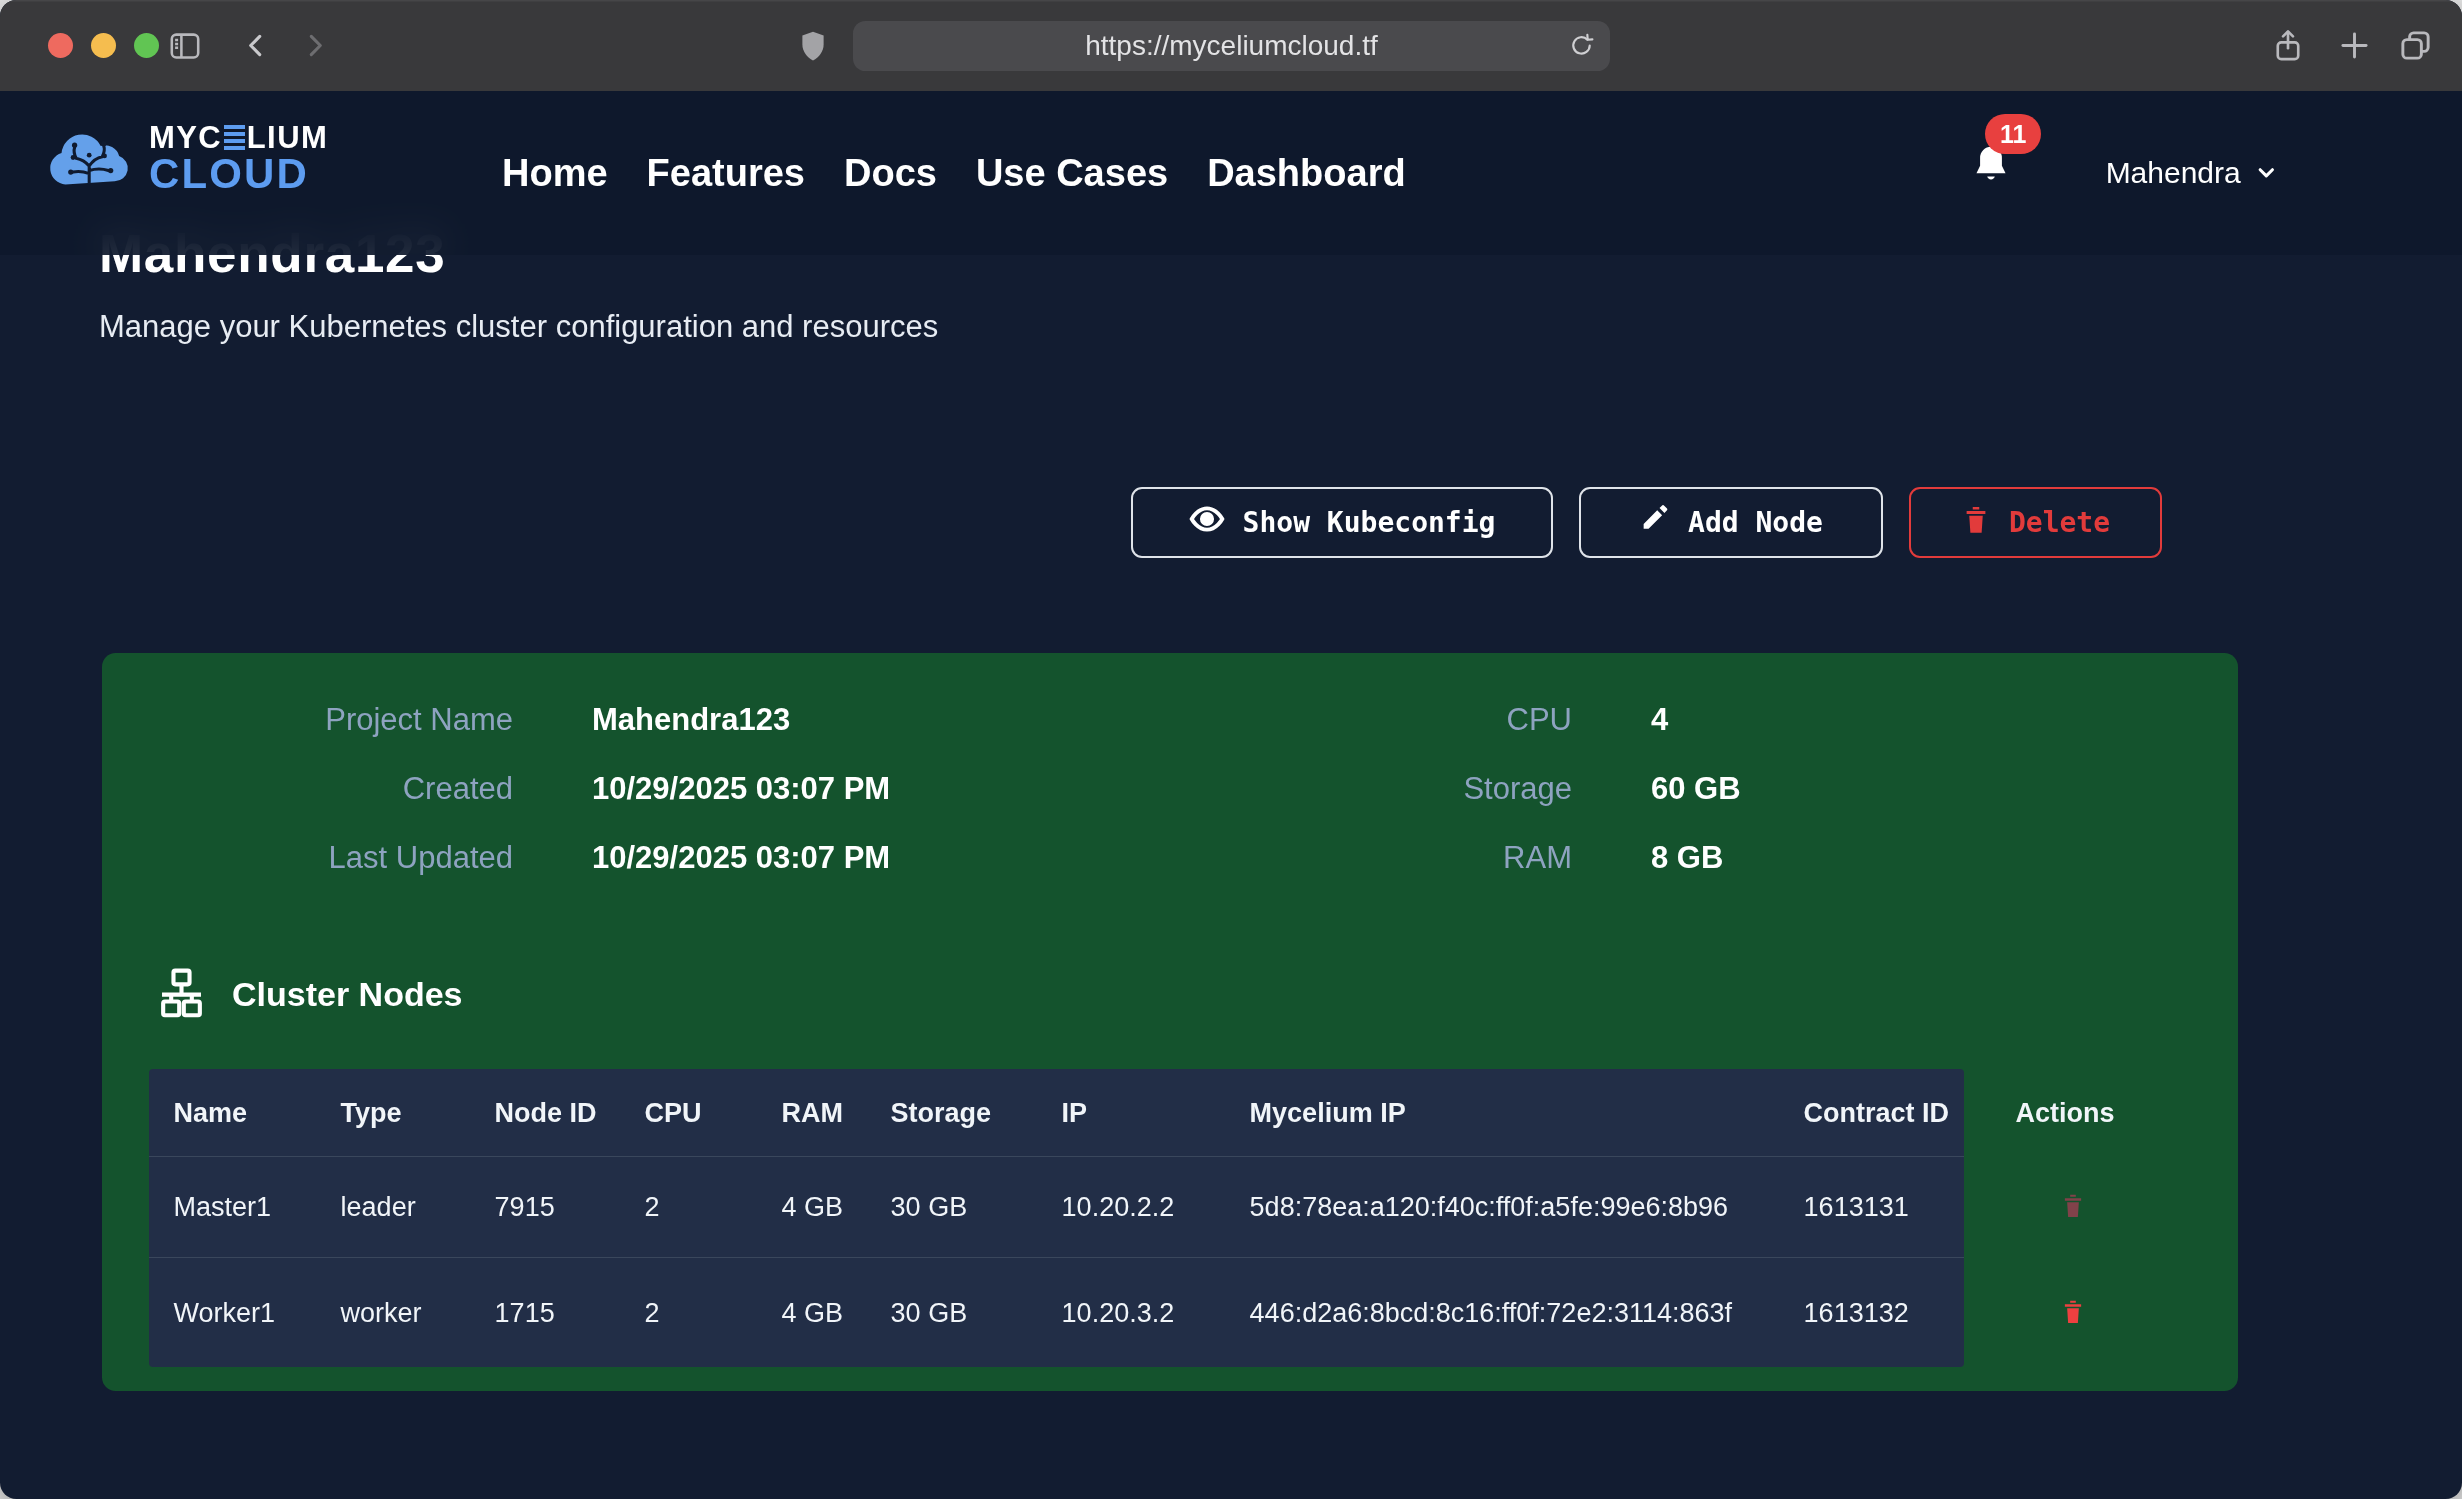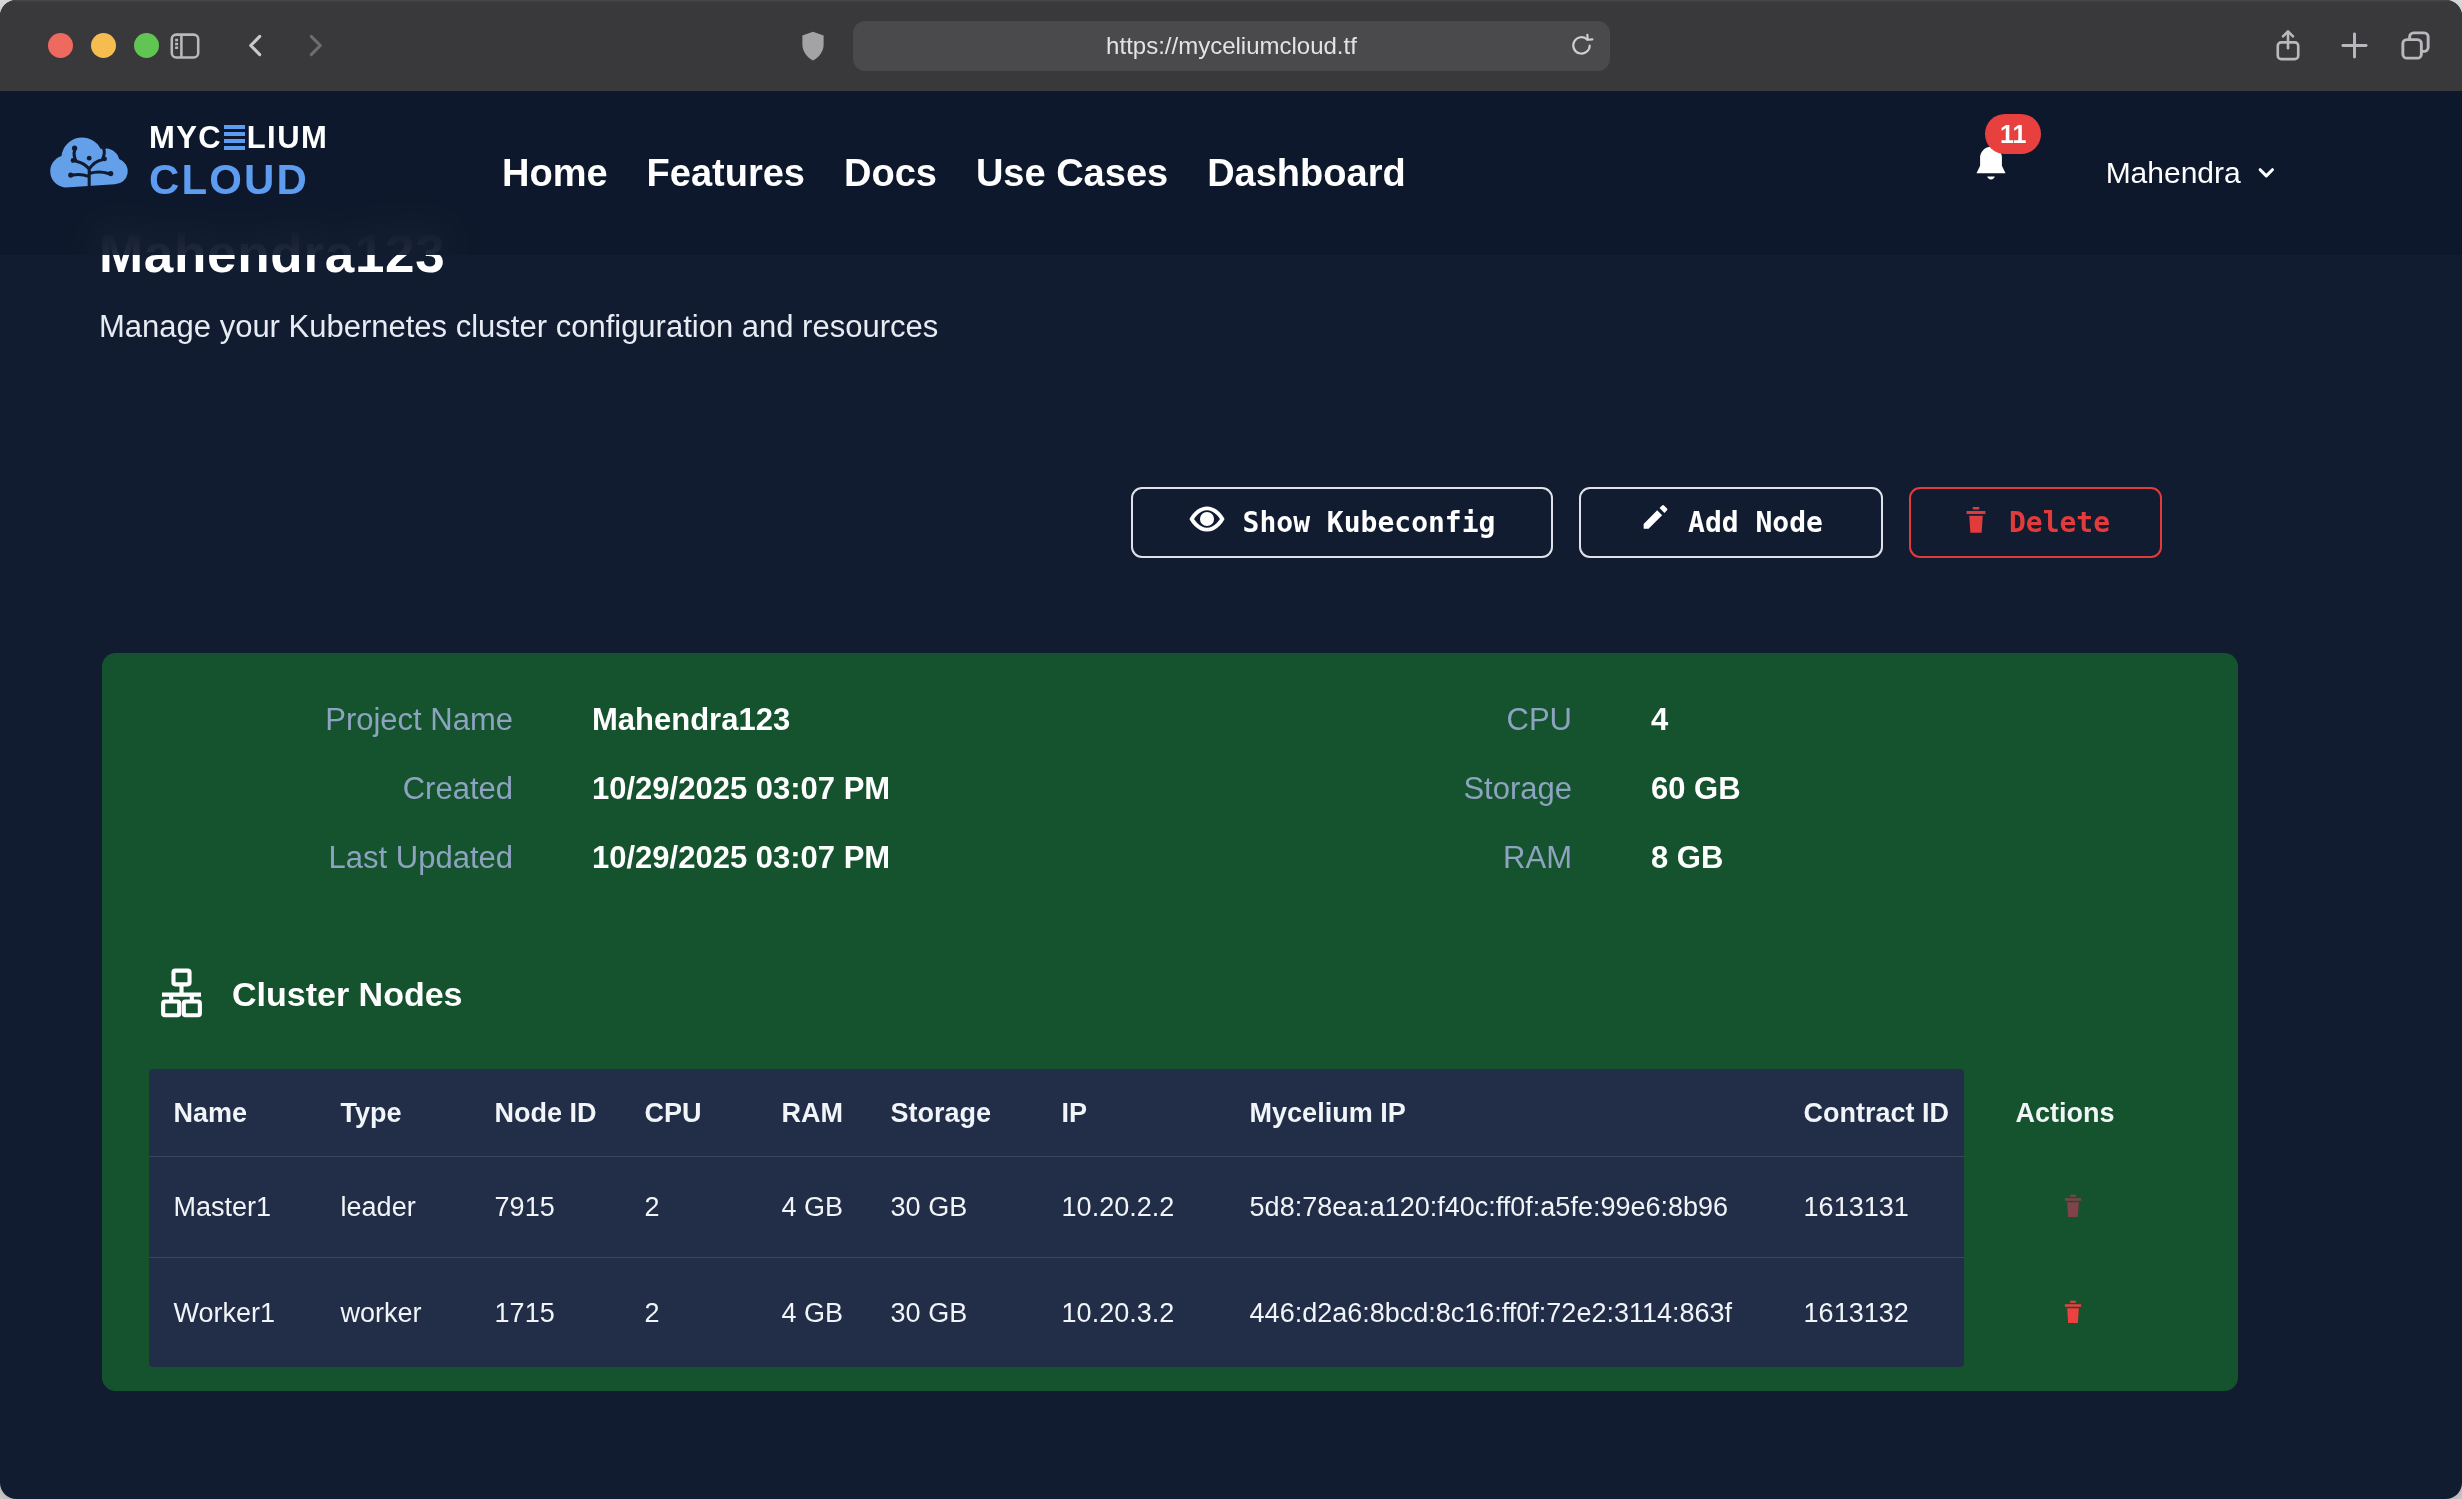--- a/index.html
+++ b/index.html
@@ -33,38 +33,38 @@
   .ico-back{left:241px;color:#c9c9cc;}
   .ico-forward{left:299px;color:#6d6d70;}
   .ico-shield{left:798px;color:#a3a3a6;}
   .ico-share{left:2270px;}
   .ico-plus{left:2336px;}
   .ico-tabs{left:2397px;}
   .urlbar{
     position:absolute;left:853px;top:20.5px;width:757px;height:50px;
     background:#4a4a4d;border-radius:12.3px;
     display:flex;align-items:center;justify-content:center;
-    color:#e3e3e5;font-size:24px;
+    color:#e3e3e5;font-size:28px;
   }
   .urlbar .reload{position:absolute;right:15px;top:11px;color:#cfcfd2;}
 
   
   .site-header{
     position:absolute;top:91px;left:0;right:0;height:164px;
     background:rgba(14,24,43,.88);
     backdrop-filter:blur(18px);
     -webkit-backdrop-filter:blur(18px);
     z-index:10;
   }
   .logo{position:absolute;left:45px;top:31px;display:flex;align-items:center;gap:11px;}
   .logo-text{display:flex;flex-direction:column;line-height:1;}
   .logo-line1{font-size:31px;font-weight:bold;color:#ffffff;letter-spacing:1.4px;}
   .logo-e{display:inline-block;width:20.5px;height:25px;margin:0 2.1px;vertical-align:-2.1px;
     background:repeating-linear-gradient(to bottom,#5d9cf0 0 4.4px,transparent 4.4px 7px);}
-  .logo-line2{font-size:42px;font-weight:bold;color:#5d9cf0;letter-spacing:2.1px;margin-top:6px;}
+  .logo-line2{font-size:42px;font-weight:bold;color:#5d9cf0;letter-spacing:2.1px;margin-top:0;}
   .main-nav{position:absolute;left:502px;top:0;height:164px;display:flex;align-items:center;gap:39px;}
   .nav-link{font-size:38px;font-weight:bold;color:#ffffff;text-decoration:none;cursor:pointer;}
   .bell-wrap{position:absolute;left:1970px;top:52px;width:62px;height:75px;color:#ffffff;}
   .badge{
     position:absolute;top:-29px;left:15px;
     background:#e8403f;color:#fff;
     font-size:25px;font-weight:bold;
     padding:5.5px 15px;border-radius:30px;
   }
   .user-menu{position:absolute;right:183px;top:0;height:164px;display:flex;align-items:center;gap:13.7px;color:#fff;}

